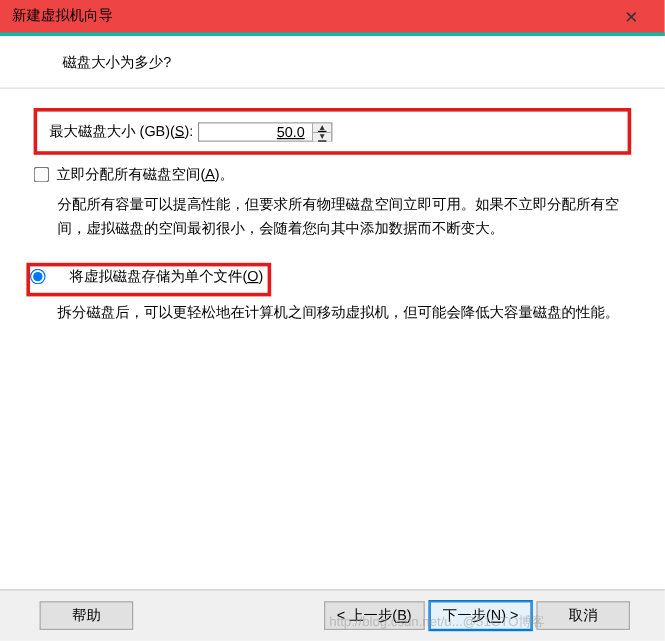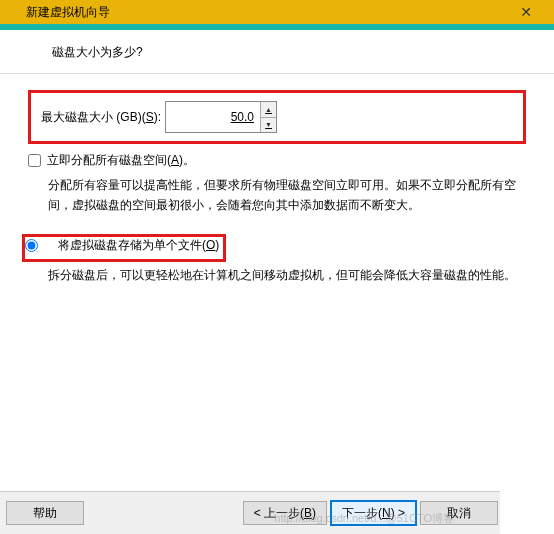--- a/index.html
+++ b/index.html
@@ -9,23 +9,23 @@
     background: #fff;
     width: 554px;
     height: 534px;
     overflow: hidden;
   }
   .titlebar {
     height: 30px;
     display: flex;
     align-items: center;
     justify-content: space-between;
-    padding: 0 8px 0 26px;
-    border-bottom: 6px solid #14b8a6;
-    background: #eab308;
+    padding: 0 8px 0 10px;
+    border-bottom: 3px solid #14b8a6;
+    background: #ef4444;
   }
   .titlebar .title { font-size: 12px; }
   .close-btn {
     width: 40px;
     height: 28px;
     display: flex;
     align-items: center;
     justify-content: center;
     font-size: 14px;
     color: #333;
@@ -55,21 +55,21 @@
   .size-row {
     display: flex;
     align-items: center;
     gap: 4px;
   }
   .size-row label u { text-decoration: underline; }
   .spinner {
     display: flex;
     align-items: stretch;
     border: 1px solid #888;
-    height: 32px;
+    height: 16px;
     width: 112px;
     background: #fff;
     text-decoration: underline;
   }
   .spinner input {
     border: none;
     width: 94px;
     text-align: right;
     padding-right: 6px;
     font-size: 12px;
@@ -115,24 +115,24 @@
   .radio-row input { width: 13px; height: 13px; }
   .desc2 {
     padding-left: 20px;
     line-height: 1.7;
     margin-top: 3px;
   }
   .footer {
     position: absolute;
     bottom: 0;
     left: 0;
-    width: 500px;
+    width: 554px;
     border-top: 1px solid #ccc;
     background: #f0f0f0;
-    padding: 9px 2px;
+    padding: 9px 29px;
     display: flex;
     align-items: center;
   }
   .footer .spacer { flex: 1; }
   .btn {
     min-width: 78px;
     height: 24px;
     border: 1px solid #aaa;
     background: #e1e1e1;
     font-size: 12px;

